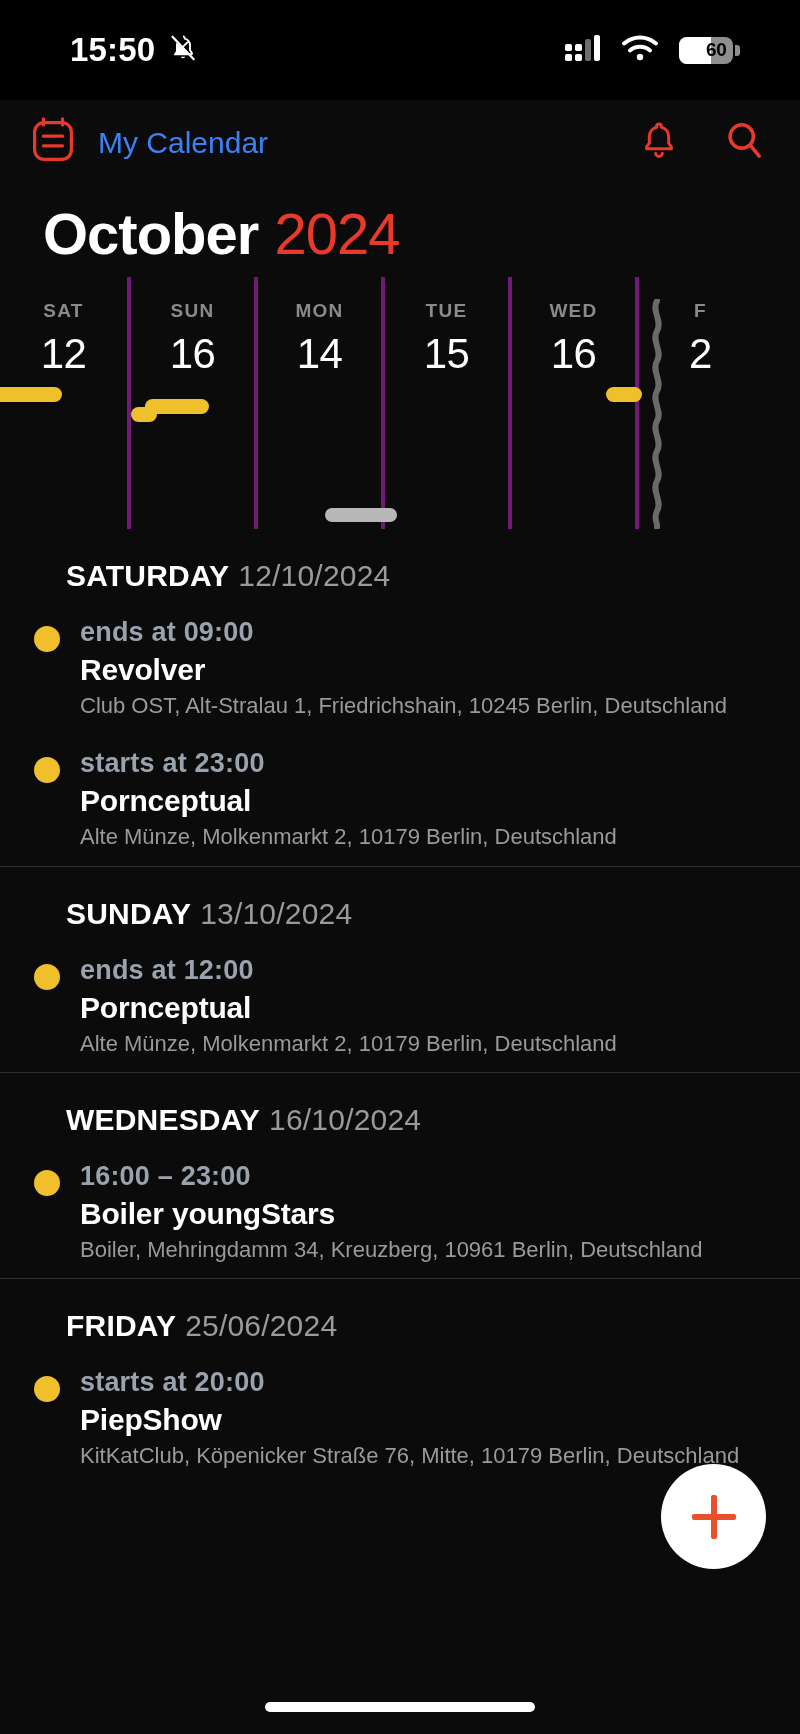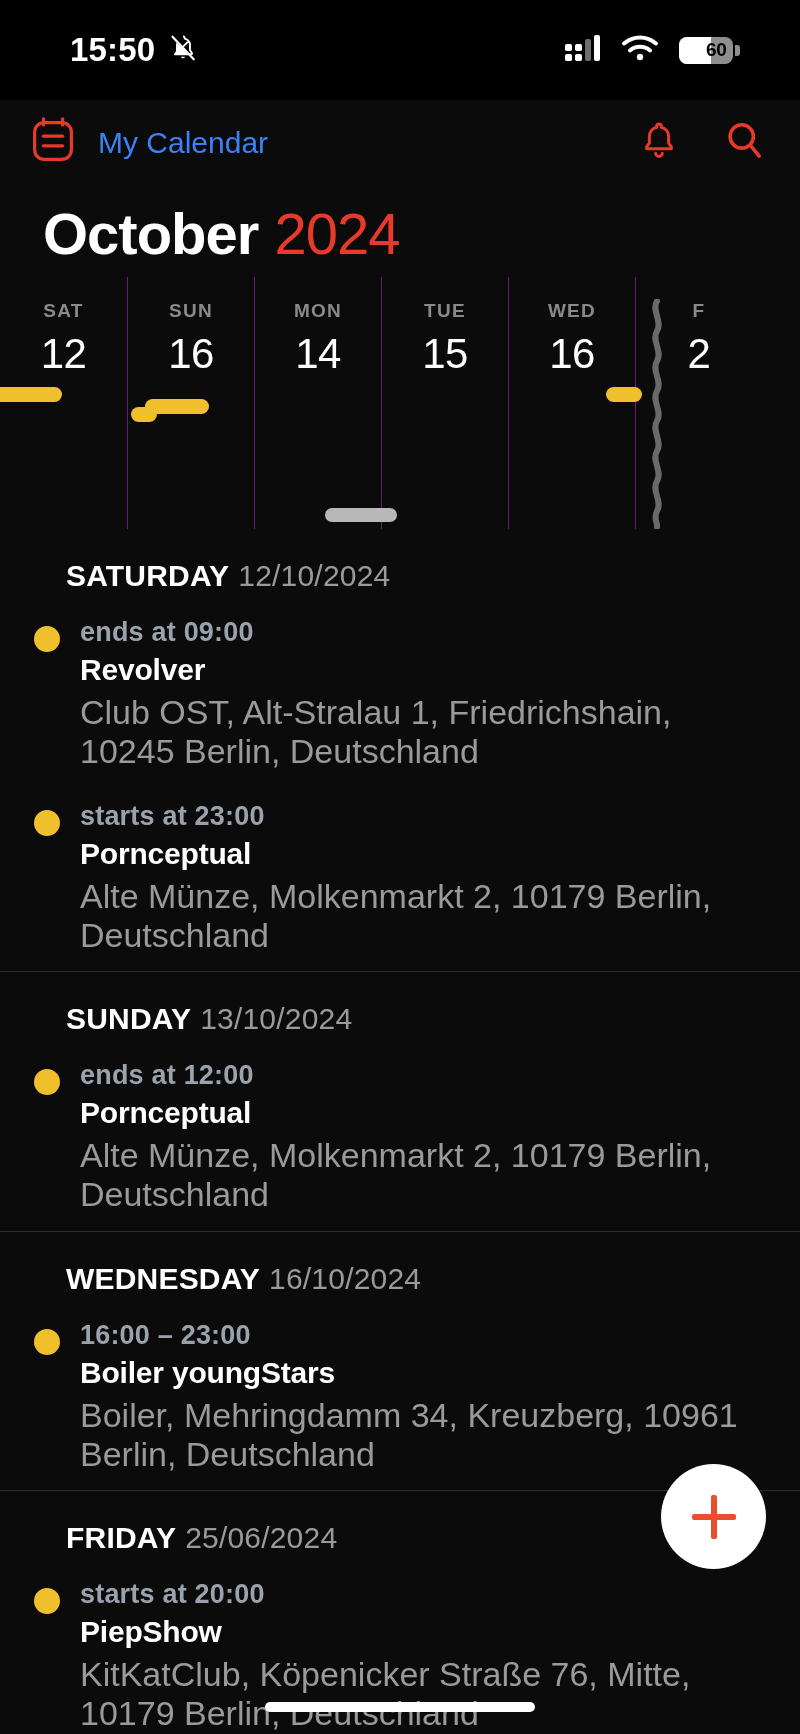--- a/index.html
+++ b/index.html
@@ -45,21 +45,21 @@
     display:flex; gap:16px; align-items:baseline;margin-left:11px;
   }
   .month-name { color:#fff; }
   .month-year { color:#e8392b; font-weight:400; }
 
   
   .daystrip { position:relative; height:252px; overflow:hidden; }
   .daystrip-inner { position:absolute; top:0; left:0; height:252px; width:900px;
                     display:flex; }
   .daycol { position:relative; width:127px; flex:0 0 127px; text-align:center;
-            border-left:1px solid #701a75; padding-top:23px; }
+            border-left:4px solid #701a75; padding-top:23px; }
   .daycol:first-child { border-left:none; }
   .dow { font-size:19px; font-weight:700; color:#8a8a8a; letter-spacing:1.3px; }
   .dnum { font-size:42px; font-weight:400; color:#fff; margin-top:8px; letter-spacing:-.5px; }
 
   .bar { position:absolute; height:15px; border-radius:8px; background:#f0c02c; }
   .bar.gray { background:#b8b8b8; height:14px; }
 
   .wavy { position:absolute; top:22px; height:230px; width:18px; }
 
   
@@ -69,21 +69,21 @@
   .sec-head { padding:30px 0 10px 34px; font-size:30px; letter-spacing:.2px;margin-left:32px; }
   .sec-day { color:#fff; font-weight:700; }
   .sec-date { color:#9a9a9a; font-weight:400; margin-left:9px; }
 
   .event { display:flex; padding:14px 30px 16px 34px; gap:20px; align-items:flex-start; }
   .dot { flex:0 0 auto; width:26px; height:26px; border-radius:50%;
          background:#f0c02c; margin-top:9px; }
   .ev-body { flex:1; min-width:0; }
   .ev-time { color:#9aa3ad; font-size:27px; font-weight:600; letter-spacing:.2px; }
   .ev-title { color:#fff; font-size:30px; font-weight:700; margin-top:5px; letter-spacing:-.2px; }
-  .ev-loc { color:#9a9a9a; font-size:34px; font-weight:400; margin-top:6px; line-height:1.15; }
+  .ev-loc { color:#9a9a9a; font-size:22px; font-weight:400; margin-top:6px; line-height:1.15; }
 
   
   .fab { position:absolute; right:34px; bottom:165px;
          width:105px; height:105px; border-radius:50%; background:#fff;
          display:flex; align-items:center; justify-content:center; }
   .fab-plus { position:relative; width:44px; height:44px; }
   .fab-plus::before, .fab-plus::after {
     content:""; position:absolute; background:#e8502b; border-radius:2px; }
   .fab-plus::before { left:50%; top:0; width:6px; height:44px; margin-left:-3px; }
   .fab-plus::after { top:50%; left:0; height:6px; width:44px; margin-top:-3px; }

